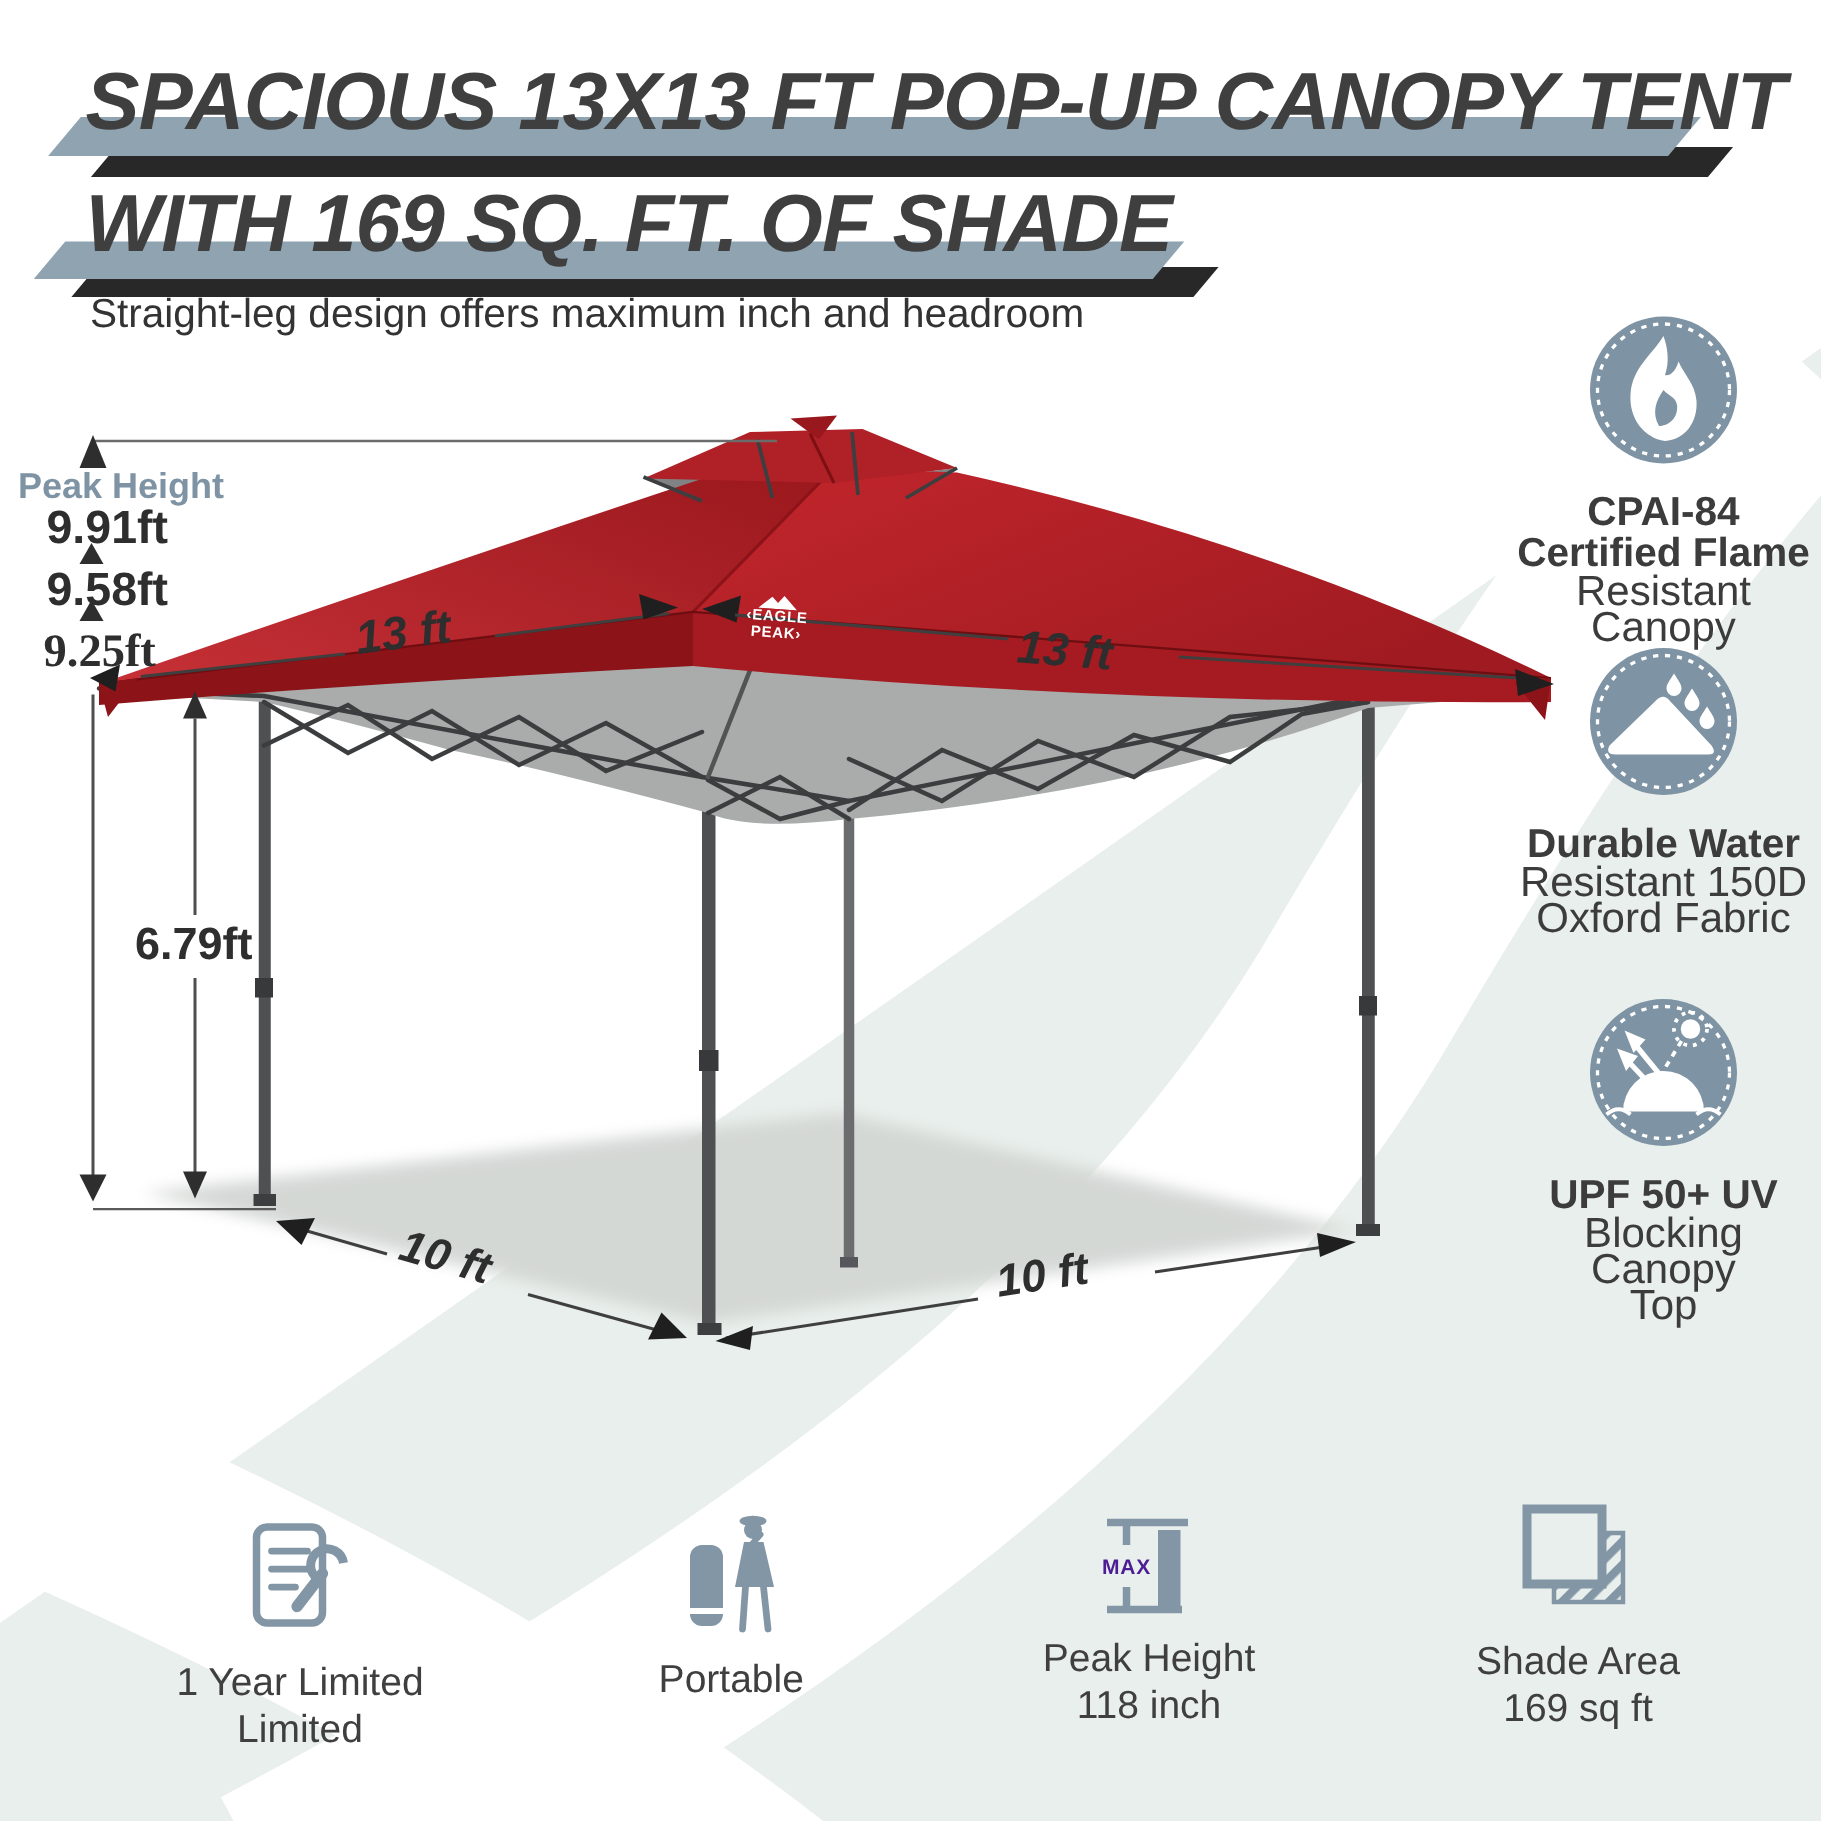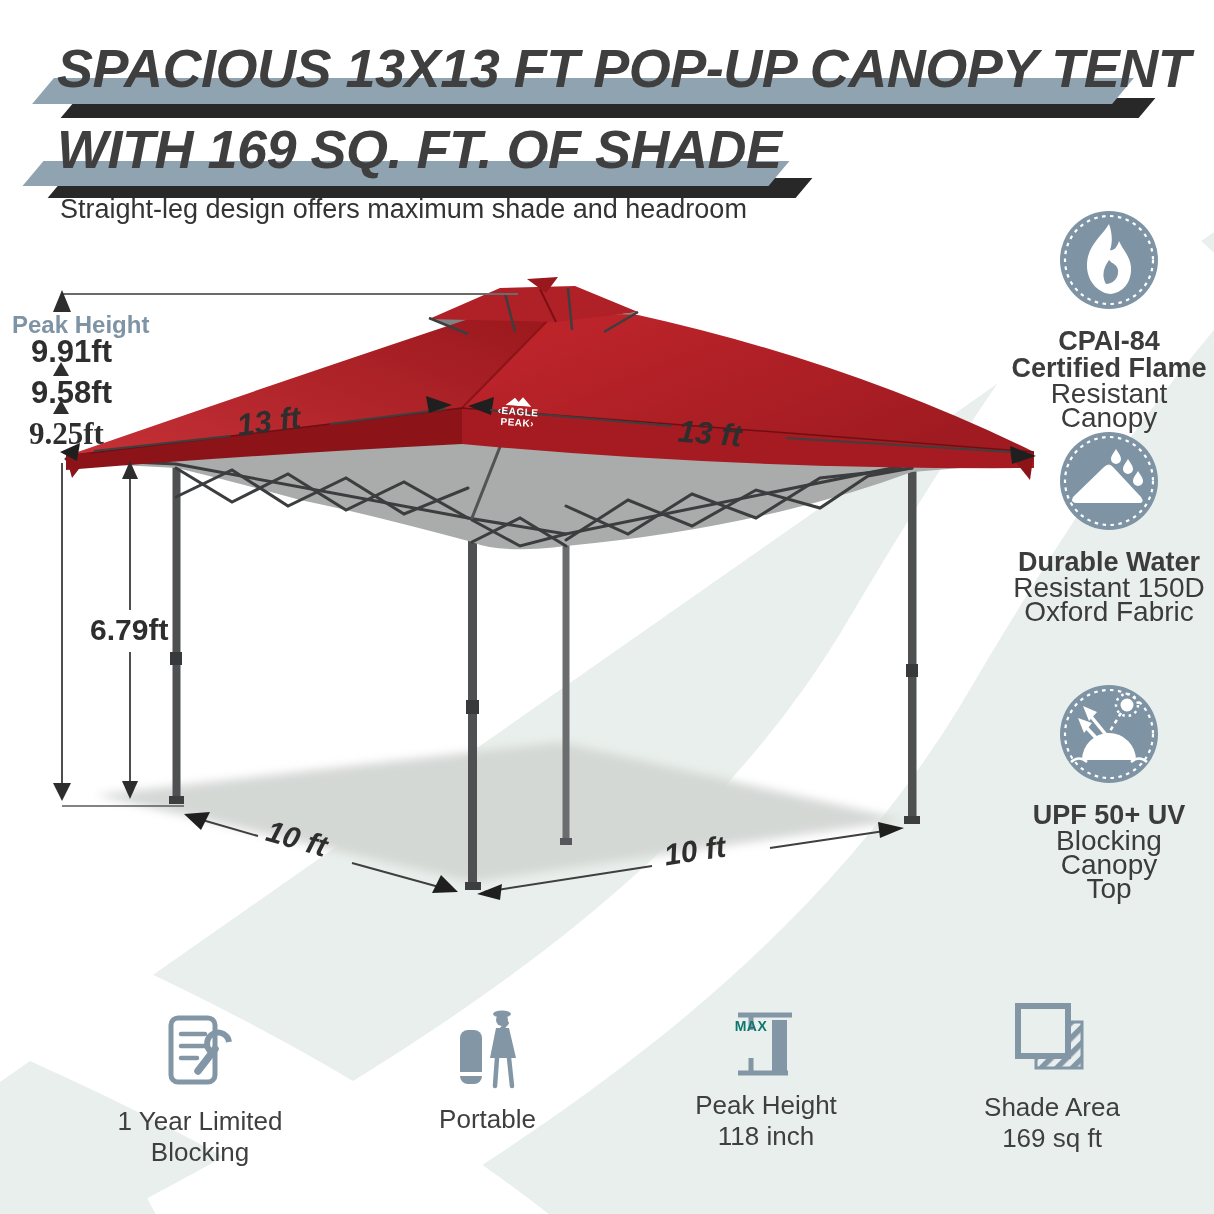--- a/index.html
+++ b/index.html
@@ -38,38 +38,38 @@
 
   .brand{
     position:absolute;left:480px;top:396px;width:76px;text-align:center;
     transform:rotate(4deg);z-index:4;color:#fff;
   }
   .brand svg{display:block;margin:0 auto;}
   .brand .bt{font-size:10px;font-weight:700;letter-spacing:.5px;line-height:11px;}
 
   
   .feat-r{position:absolute;left:1004px;width:210px;text-align:center;z-index:3;}
-  .fr1{top:208px;} .fr2{top:429px;} .fr3{top:682px;}
+  .fr1{top:208px;} .fr2{top:429px;} .fr3{top:663px;}
   .feat-r svg{display:block;margin:0 auto;}
   .ft-b{font-weight:700;font-size:27px;line-height:27px;color:#3c3c3c;}
   .ft-n{font-size:28px;line-height:24px;color:#3c3c3c;}
   .fr-text{margin-top:16px;}
 
   
   .feat-b{position:absolute;text-align:center;z-index:3;color:#3f3f3f;}
   .fb1{left:110px;top:1012px;width:180px;}
   .fb2{left:400px;top:1006px;width:175px;}
   .fb3{left:676px;top:1008px;width:180px;}
   .fb4{left:962px;top:1002px;width:180px;}
   .feat-b .icon-wrap{position:relative;display:block;margin:0 auto;}
   .feat-b svg{display:block;margin:0 auto;}
   .fb-text{margin-top:10px;font-size:26px;line-height:31px;}
   .max-label{
-    position:absolute;left:0px;top:10px;width:42px;text-align:center;
-    font-size:14px;font-weight:700;letter-spacing:.5px;color:#0f766e;
+    position:absolute;left:0px;top:28px;width:42px;text-align:center;
+    font-size:14px;font-weight:700;letter-spacing:.5px;color:#4c1d95;
   }
 </style>
 </head>
 <body>
 
 <svg id="scene" viewBox="0 0 1214 1214" xmlns="http://www.w3.org/2000/svg">
   <defs>
     <linearGradient id="gradL" x1="0" y1="1" x2="1" y2="0.2">
       <stop offset="0" stop-color="#c63137"></stop>
         <stop offset="1" stop-color="#9c191e"></stop>
@@ -174,21 +174,21 @@
   </g>
 </svg>
 
 <div>
   <div class="bar bar1-dark"></div>
   <div class="bar bar1-slate"></div>
   <h1 class="title-line l1">SPACIOUS 13X13 FT POP-UP CANOPY TENT</h1>
   <div class="bar bar2-dark"></div>
   <div class="bar bar2-slate"></div>
   <h1 class="title-line l2">WITH 169 SQ. FT. OF SHADE</h1>
-  <p class="subtitle">Straight-leg design offers maximum shade and headroom</p>
+  <p class="subtitle">Straight-leg design offers maximum inch and headroom</p>
 </div>
 
 <div class="dim peak-label">Peak Height</div>
 <div class="dim ph1">9.91ft</div>
 <div class="dim ph2">9.58ft</div>
 <div class="dim ph3">9.25ft</div>
 <div class="dim eaveh">6.79ft</div>
 <div class="dim ft-it d13l">13 ft</div>
 <div class="dim ft-it d13r">13 ft</div>
 <div class="dim ft-it d10l">10 ft</div>
@@ -256,21 +256,21 @@
   <span class="icon-wrap" style="width:86px;height:84px;">
     <svg width="86" height="84" viewBox="0 0 86 84">
       <rect x="14" y="6" width="44" height="64" rx="7" fill="none" stroke="#8296a6" stroke-width="5"></rect>
       <path d="M24,22 L48,22 M24,34 L48,34 M24,46 L40,46" stroke="#8296a6" stroke-width="4.5" stroke-linecap="round"></path>
       <path d="M53,39 A11,11 0 1 1 72,30" fill="none" stroke="#8296a6" stroke-width="6"></path>
       <path d="M58,37 L41,59" stroke="#8296a6" stroke-width="7.5" stroke-linecap="round"></path>
     </svg>
   </span>
   <div class="fb-text">
     <div>1 Year Limited</div>
-    <div>Blocking</div>
+    <div>Limited</div>
   </div>
 </div>
 
 <div class="feat-b fb2">
   <span class="icon-wrap" style="width:72px;height:88px;">
     <svg width="72" height="88" viewBox="0 0 72 88">
       <rect x="8" y="24" width="22" height="54" rx="8" fill="#8296a6"></rect>
       <rect x="8" y="66" width="22" height="4" fill="#ffffff"></rect>
       <ellipse cx="50" cy="8" rx="9" ry="3.5" fill="#8296a6"></ellipse>
       <circle cx="50" cy="14" r="6" fill="#8296a6"></circle>

